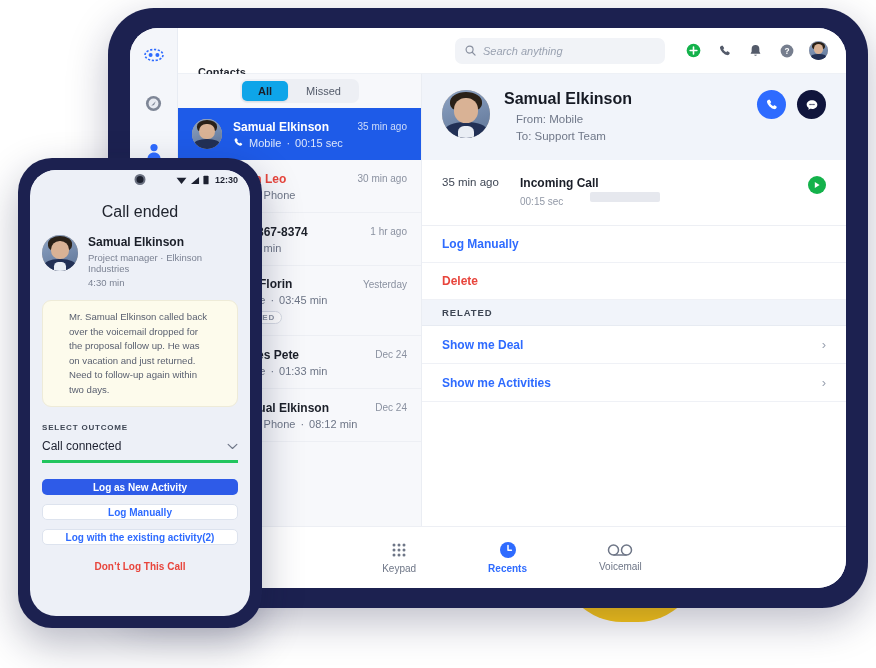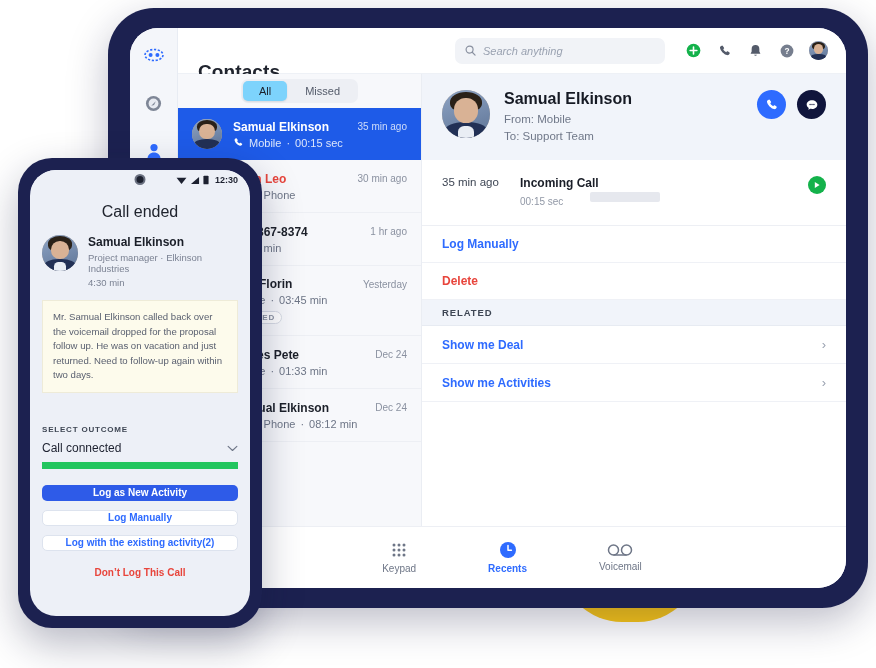--- a/index.html
+++ b/index.html
@@ -44,21 +44,21 @@
   .side-icon svg { display:block; }
 
   
   #main-col { flex:1; display:flex; flex-direction:column; min-width:0; }
 
   
   #topbar {
     height:46px; flex:0 0 46px; display:flex; align-items:center;
     padding:0 18px 0 20px; background:#fff; border-bottom:1px solid #EEF1F6; gap:14px;
   }
-  #page-title { font-size:19px; font-weight:600; color:#20242E; letter-spacing:.1px;margin-top:43px; }
+  #page-title { font-size:11px; font-weight:600; color:#20242E; letter-spacing:.1px;margin-top:43px; }
   #search-wrap {
     margin-left:auto; width:210px; height:26px; background:#F1F3F7; border-radius:7px;
     display:flex; align-items:center; gap:7px; padding:0 10px; flex:0 0 210px;
   }
   #search-input {
     border:none; background:transparent; outline:none; font-size:11px; color:#4c5costa;
     color:#555C6B; width:100%; font-family:"Liberation Sans", sans-serif;font-style:italic;
   }
   #search-input::placeholder { color:#9AA2B1; }
   #topbar-actions { display:flex; align-items:center; gap:14px; margin-left:6px; }
@@ -77,21 +77,21 @@
     display:flex; flex-direction:column; min-height:0;
   }
   #tabs-row { height:34px; display:flex; align-items:center; justify-content:center; flex:0 0 34px; }
   #tabs {
     background:#EDEFF4; border-radius:7px; padding:2px; display:flex; gap:2px;
   }
   .tab {
     font-size:11px; padding:4px 16px; border-radius:5px; color:#545B6A; cursor:pointer;
     font-weight:500;
   }
-  .tab.active { background:#7dd3fc; color:#1B1F2A; font-weight:400; box-shadow:0 1px 2px rgba(20,25,50,.10); }
+  .tab.active { background:#0ea5e9; color:#1B1F2A; font-weight:700; box-shadow:0 1px 2px rgba(20,25,50,.10); }
 
   #call-list { flex:1; overflow:hidden; }
   .call-row {
     display:flex; align-items:center; gap:11px; padding:11px 14px;
     border-bottom:1px solid #EDEFF4; position:relative;
   }
   .call-row.selected { background:#1E5BE8; border-bottom:none; }
   .row-avatar {
     width:30px; height:30px; border-radius:50%; flex:0 0 30px; overflow:hidden; position:relative;
     background:#C9B29A;
@@ -113,21 +113,21 @@
   
   #detail-panel { flex:1; background:#fff; display:flex; flex-direction:column; min-width:0; }
   #detail-header {
     background:#F1F4FA; padding:16px 20px 18px 20px; display:flex; align-items:flex-start; gap:14px;
   }
   #detail-avatar {
     width:48px; height:48px; border-radius:50%; overflow:hidden; flex:0 0 48px; position:relative;
     background:#C9B29A;
   }
   #detail-name { font-size:16px; font-weight:700; color:#161A24; }
-  .detail-meta { font-size:11.5px; color:#707889; margin-top:5px; }
+  .detail-meta { font-size:11.5px; color:#707889; margin-top:5px;margin-left:12px; }
   #detail-actions { margin-left:auto; display:flex; gap:11px; align-items:center; }
   .round-btn {
     width:29px; height:29px; border-radius:50%; display:flex; align-items:center; justify-content:center;
     cursor:pointer;
   }
   #btn-call { background:#2E6BFF; }
   #btn-message { background:#10153C; }
 
   .call-entry {
     display:flex; align-items:flex-start; padding:16px 20px 18px 20px; border-bottom:1px solid #EDEFF4;
@@ -190,29 +190,29 @@
 
   #call-ended-title { text-align:center; font-size:16px; font-weight:500; color:#20242E; margin-top:13px; }
 
   #contact-block { display:flex; gap:10px; padding:14px 12px 0 12px; align-items:flex-start; }
   #phone-avatar { width:36px; height:36px; border-radius:50%; overflow:hidden; flex:0 0 36px; position:relative; background:#C9B29A; }
   #phone-name { font-size:12px; font-weight:700; color:#1A1E28; }
   #phone-role { font-size:9.5px; color:#7B8293; margin-top:3px; }
   #phone-dur { font-size:9.5px; color:#7B8293; margin-top:3px; }
 
   #note-box {
-    margin:12px 12px 16px 12px; background:#FDFBEC; border:1px solid #EEEBD8; border-radius:0;
-    padding:9px 10px; font-size:9.6px; line-height:1.52; color:#5A6070;
+    margin:12px 12px 0 12px; background:#FDFBEC; border:1px solid #EEEBD8; border-radius:9px;
+    padding:9px 26px; font-size:9.6px; line-height:1.52; color:#5A6070;
   }
 
   #outcome-label {
     margin:16px 12px 0 12px; font-size:8px; font-weight:700; letter-spacing:.8px; color:#3E4654;
   }
   #outcome-select {
-    margin:7px 12px 0 12px; border-bottom:7px solid #22c55e; padding-bottom:7px;
+    margin:7px 12px 0 12px; border-bottom:3px solid #22c55e; padding-bottom:7px;
     display:flex; align-items:center; cursor:pointer;text-align:right;
   }
   #outcome-value { font-size:12px; color:#1D2130; }
   #outcome-chev { margin-left:auto; color:#6E7687; font-size:11px; }
 
   #phone-buttons { padding:16px 12px 0 12px; display:flex; flex-direction:column; gap:9px; }
   .pbtn {
     height:16px; border-radius:5px; display:flex; align-items:center; justify-content:center;
     font-size:10px; font-weight:700; cursor:pointer;
   }

